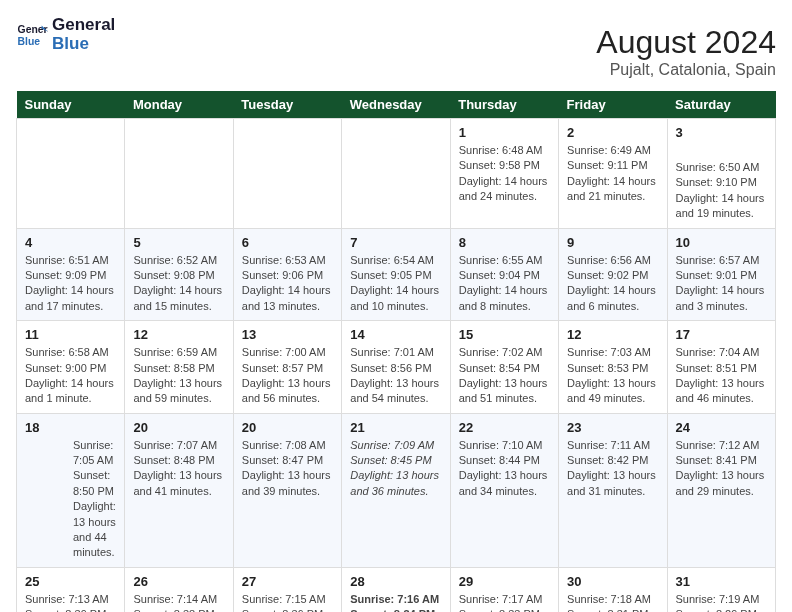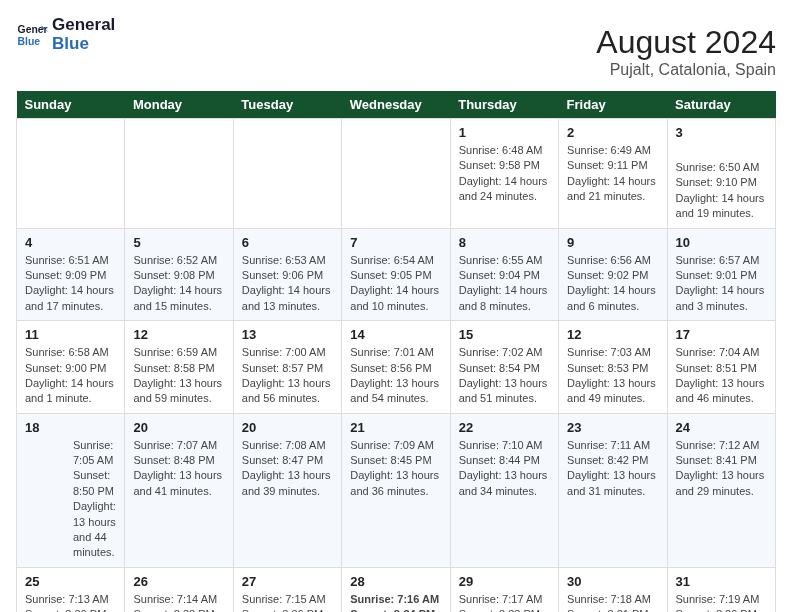--- a/index.html
+++ b/index.html
@@ -241,21 +241,21 @@
 Daylight: 13 hours and 41 minutes.</div>
         </td>
         <td>
           <div class="day-num">20</div>
           <div class="day-detail" style="white-space: pre-line;">Sunrise: 7:08 AM
 Sunset: 8:47 PM
 Daylight: 13 hours and 39 minutes.</div>
         </td>
         <td>
           <div class="day-num">21</div>
-          <div class="day-detail" style="white-space: pre-line;">Sunrise: 7:09 AM
+          <div class="day-detail" style="white-space: pre-line; font-style: italic;">Sunrise: 7:09 AM
 Sunset: 8:45 PM
 Daylight: 13 hours and 36 minutes.</div>
         </td>
         <td>
           <div class="day-num">22</div>
           <div class="day-detail" style="white-space: pre-line;">Sunrise: 7:10 AM
 Sunset: 8:44 PM
 Daylight: 13 hours and 34 minutes.</div>
         </td>
         <td>

